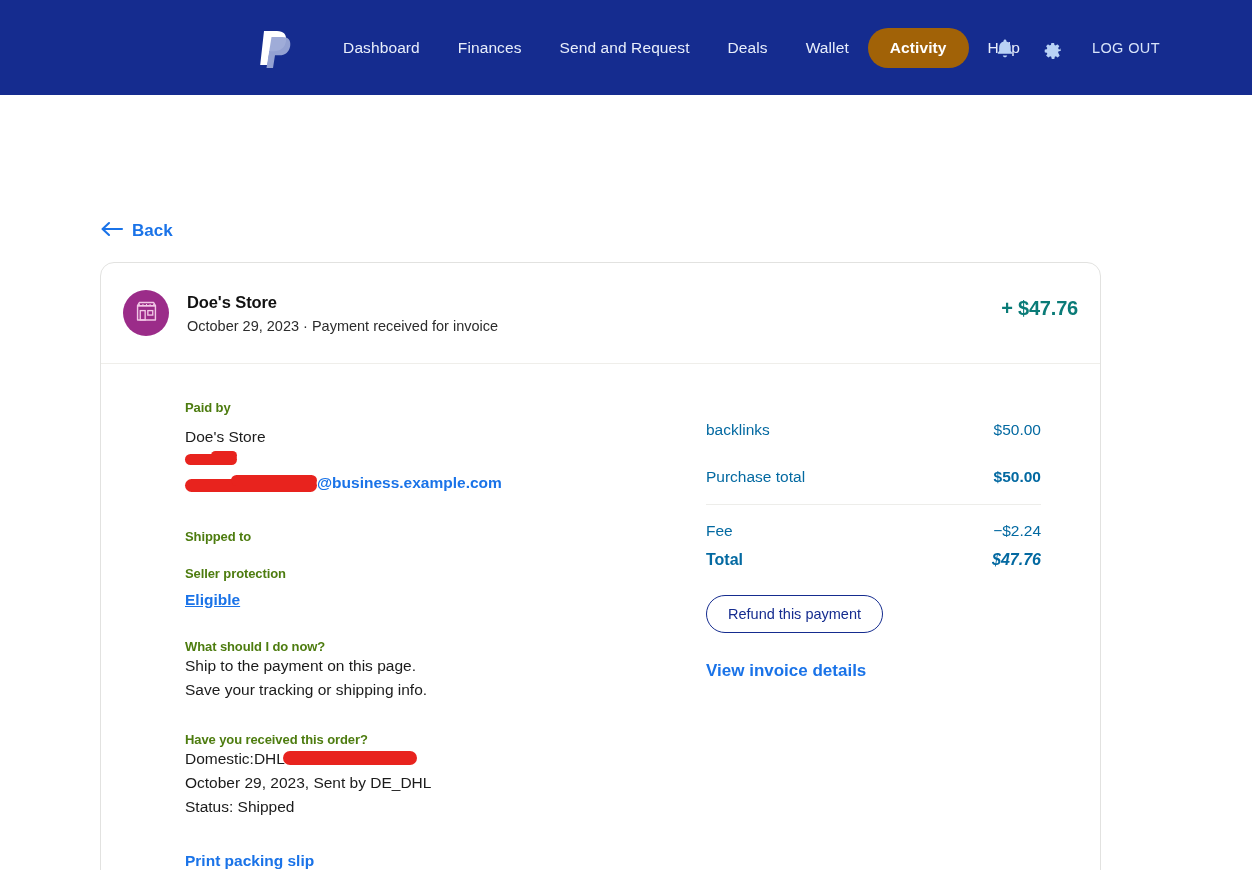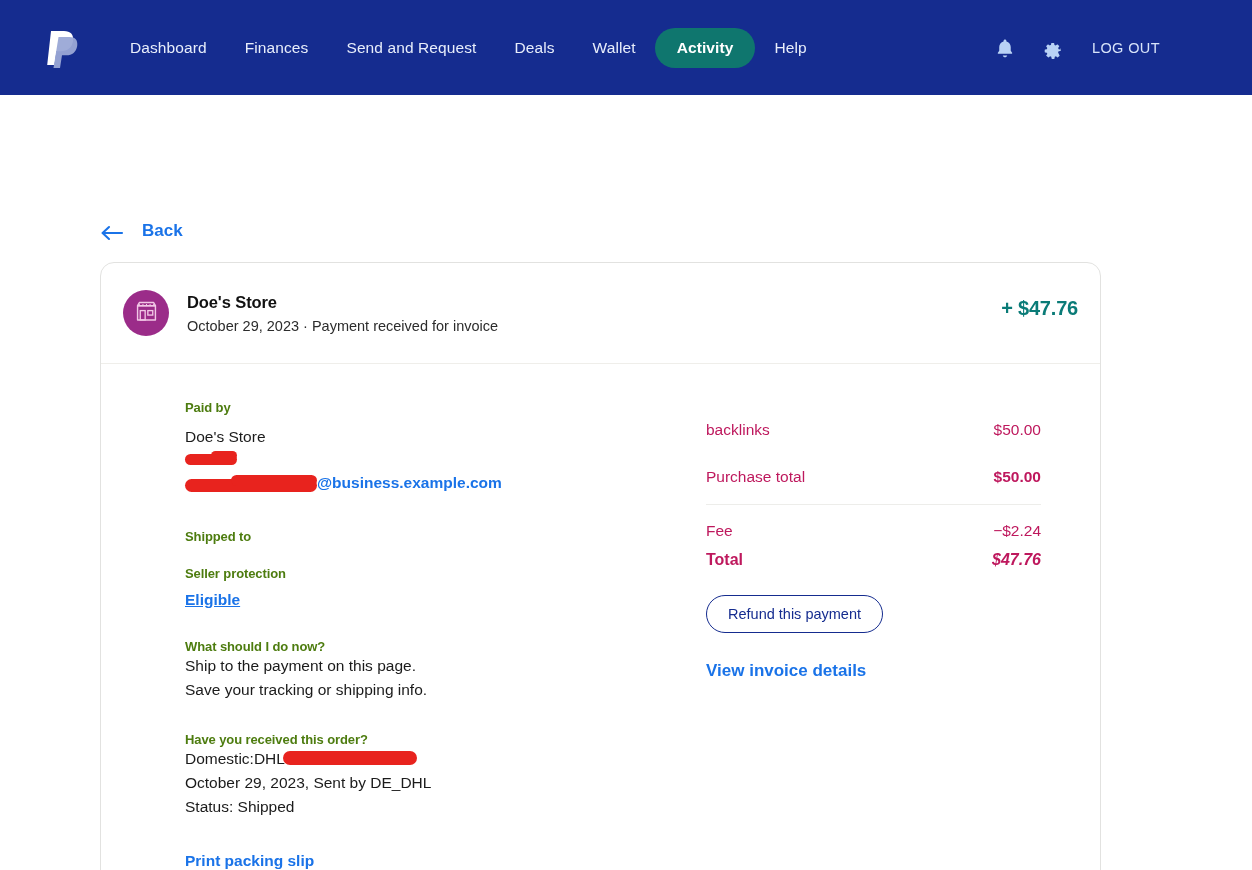--- a/index.html
+++ b/index.html
@@ -14,20 +14,21 @@
   }
 
   
   .navbar {
     position: relative;
     width: 1252px;
     height: 95px;
     background: #152C8F;
     display: flex;
     align-items: center;
+    justify-content: center;
   }
   .logo {
     margin-left: 45px;
     width: 34px;
     height: 40px;
     display: block;
   }
   .nav-links {
     display: flex;
     align-items: center;
@@ -38,21 +39,21 @@
     color: #E8EEFB;
     font-size: 15.5px;
     letter-spacing: .1px;
     padding: 11px 19px;
     border-radius: 22px;
     white-space: nowrap;
     cursor: pointer;
     text-decoration: none;
   }
   .nav-link.active {
-    background: #0f766e;
+    background: #a16207;
     color: #ffffff;
     font-weight: 600;
     padding: 11px 22px;
   }
   .nav-right {
     position: absolute;
     right: 92px;
     display: flex;
     align-items: center;
     gap: 25px;
@@ -67,22 +68,22 @@
   }
 
   
   .page { position: relative; width: 1252px; }
 
   .back-link {
     position: absolute;
     left: 100px;
     top: 126px;
     display: flex;
-    align-items: flex-end;
-    gap: 18px;
+    align-items: flex-start;
+    gap: 8px;
     cursor: pointer;
   }
   .back-arrow { width: 24px; height: 16px; display: block; }
   .back-text {
     color: #1A73E8;
     font-size: 17px;
     font-weight: 700;
   }
 
   
@@ -196,21 +197,21 @@
     color: #1A73E8;
     font-weight: 700;
   }
 
   
   .pd-row {
     display: flex;
     justify-content: space-between;
     align-items: baseline;
     font-size: 15.5px;
-    color: #be185d;
+    color: #0369a1;
   }
   .pd-row .amt { font-variant-numeric: tabular-nums; }
   .pd-row.bold .label, .pd-row.bold .amt { font-weight: 700; }
   .pd-row.total .label { font-weight: 700; font-size: 16px; }
   .pd-row.total .amt { font-weight: 700; font-size: 16px; font-style: italic; }
   .pd-divider {
     height: 1px;
     background: #EDEDEA;
     margin: 18px 0 17px 0;
   }

